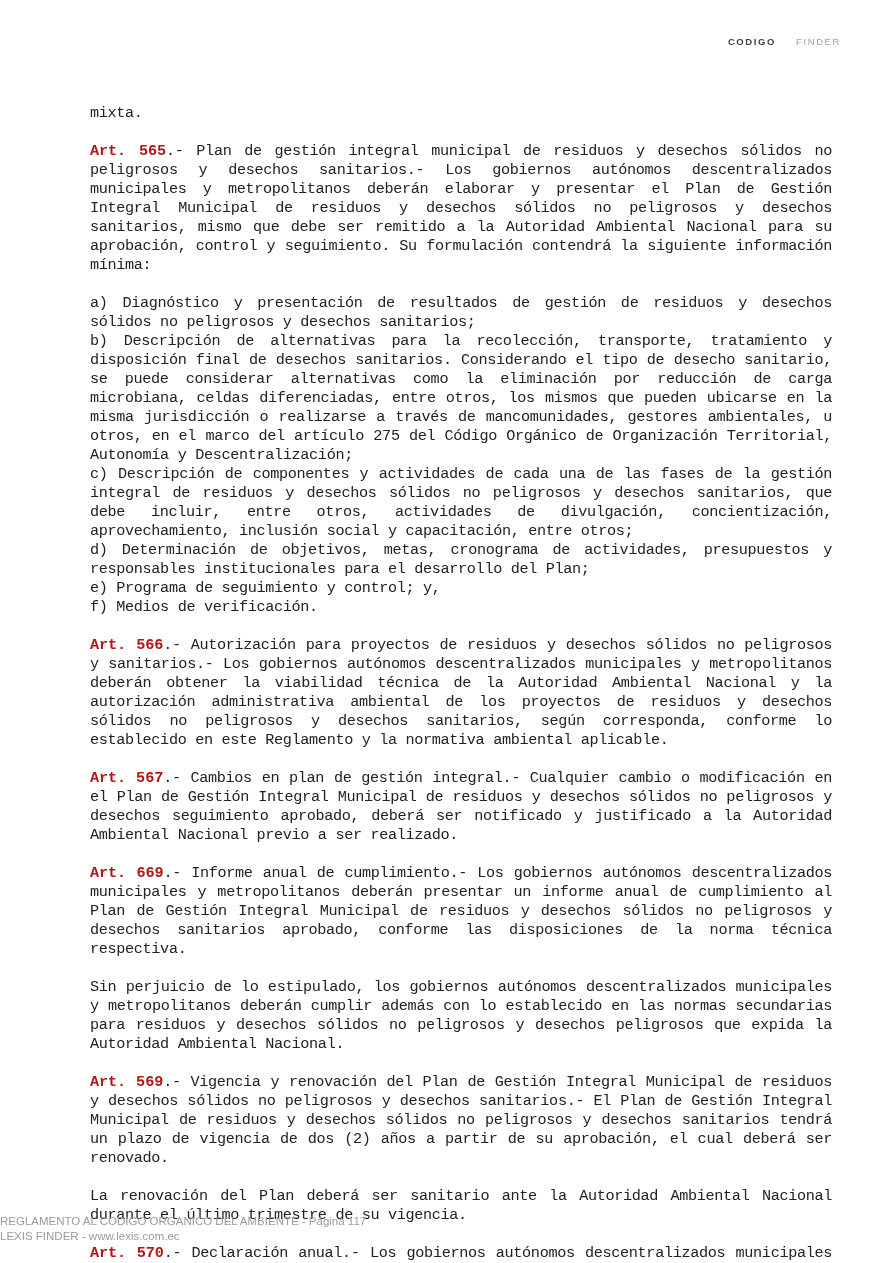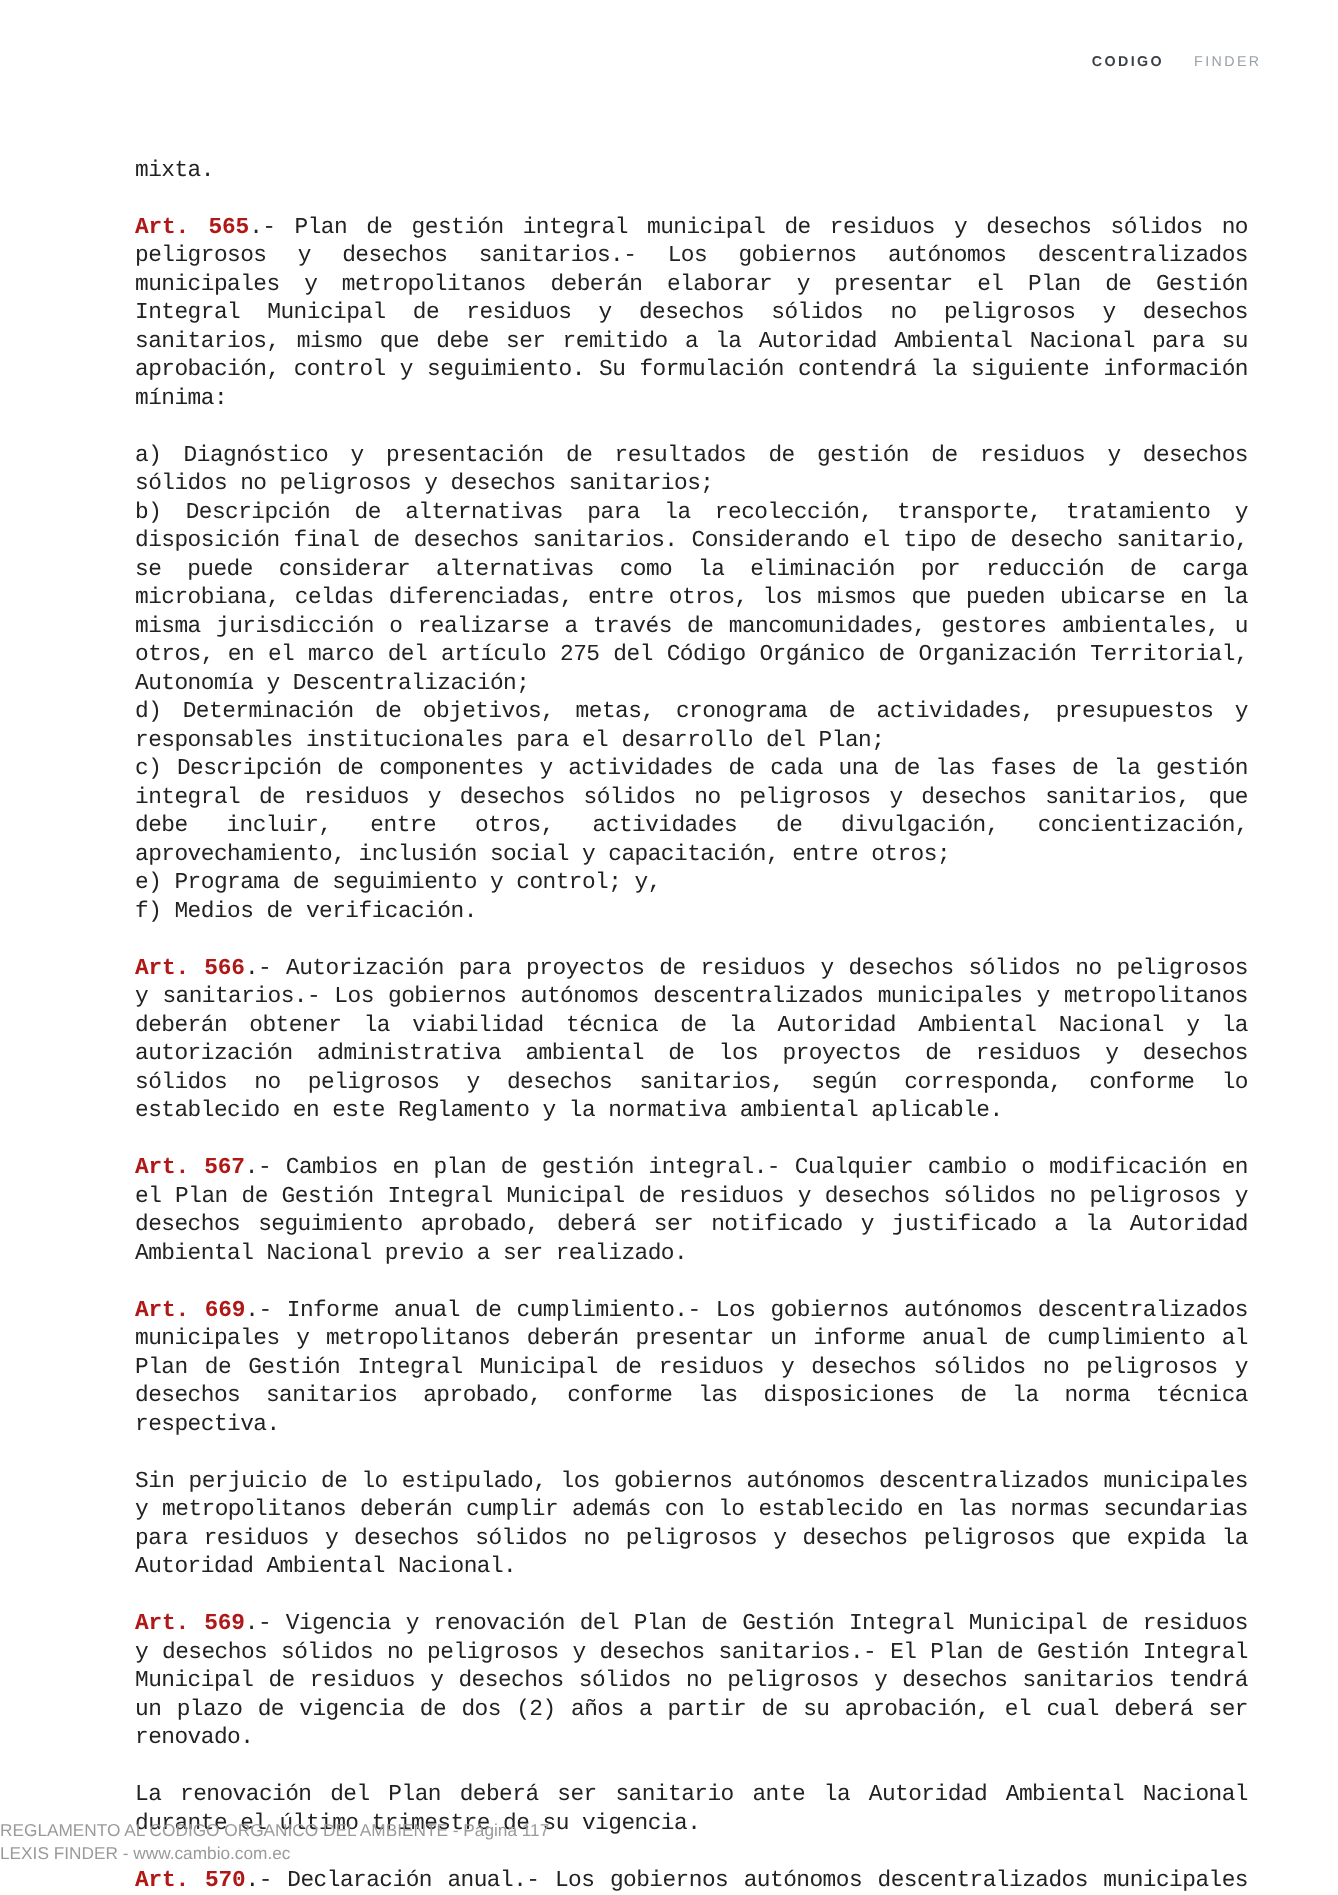--- a/index.html
+++ b/index.html
@@ -31,22 +31,22 @@
 </div>
 
 <div class="content">
   <p class="p">mixta.</p>
   <div class="gap"></div>
 
   <p class="p"><span class="art">Art. 565</span><span>.- Plan de gestión integral municipal de residuos y desechos sólidos no peligrosos y desechos sanitarios.- Los gobiernos autónomos descentralizados municipales y metropolitanos deberán elaborar y presentar el Plan de Gestión Integral Municipal de residuos y desechos sólidos no peligrosos y desechos sanitarios, mismo que debe ser remitido a la Autoridad Ambiental Nacional para su aprobación, control y seguimiento. Su formulación contendrá la siguiente información mínima:</span></p>
   <div class="gap"></div>
   <p class="p">a) Diagnóstico y presentación de resultados de gestión de residuos y desechos sólidos no peligrosos y desechos sanitarios;</p>
   <p class="p">b) Descripción de alternativas para la recolección, transporte, tratamiento y disposición final de desechos sanitarios. Considerando el tipo de desecho sanitario, se puede considerar alternativas como la eliminación por reducción de carga microbiana, celdas diferenciadas, entre otros, los mismos que pueden ubicarse en la misma jurisdicción o realizarse a través de mancomunidades, gestores ambientales, u otros, en el marco del artículo 275 del Código Orgánico de Organización Territorial, Autonomía y Descentralización;</p>
+  <p class="p">c) Descripción de componentes y actividades de cada una de las fases de la gestión integral de residuos y desechos sólidos no peligrosos y desechos sanitarios, que debe incluir, entre otros, actividades de divulgación, concientización, aprovechamiento, inclusión social y capacitación, entre otros;</p>
   <p class="p">d) Determinación de objetivos, metas, cronograma de actividades, presupuestos y responsables institucionales para el desarrollo del Plan;</p>
-  <p class="p">c) Descripción de componentes y actividades de cada una de las fases de la gestión integral de residuos y desechos sólidos no peligrosos y desechos sanitarios, que debe incluir, entre otros, actividades de divulgación, concientización, aprovechamiento, inclusión social y capacitación, entre otros;</p>
   <p class="p">e) Programa de seguimiento y control; y,</p>
   <p class="p">f) Medios de verificación.</p>
   <div class="gap"></div>
 
   <p class="p"><span class="art">Art. 566</span><span>.- Autorización para proyectos de residuos y desechos sólidos no peligrosos y sanitarios.- Los gobiernos autónomos descentralizados municipales y metropolitanos deberán obtener la viabilidad técnica de la Autoridad Ambiental Nacional y la autorización administrativa ambiental de los proyectos de residuos y desechos sólidos no peligrosos y desechos sanitarios, según corresponda, conforme lo establecido en este Reglamento y la normativa ambiental aplicable.</span></p>
   <div class="gap"></div>
 
   <p class="p"><span class="art">Art. 567</span><span>.- Cambios en plan de gestión integral.- Cualquier cambio o modificación en el Plan de Gestión Integral Municipal de residuos y desechos sólidos no peligrosos y desechos seguimiento aprobado, deberá ser notificado y justificado a la Autoridad Ambiental Nacional previo a ser realizado.</span></p>
   <div class="gap"></div>
 
@@ -58,14 +58,14 @@
   <p class="p"><span class="art">Art. 569</span><span>.- Vigencia y renovación del Plan de Gestión Integral Municipal de residuos y desechos sólidos no peligrosos y desechos sanitarios.- El Plan de Gestión Integral Municipal de residuos y desechos sólidos no peligrosos y desechos sanitarios tendrá un plazo de vigencia de dos (2) años a partir de su aprobación, el cual deberá ser renovado.</span></p>
   <div class="gap"></div>
   <p class="p">La renovación del Plan deberá ser sanitario ante la Autoridad Ambiental Nacional durante el último trimestre de su vigencia.</p>
   <div class="gap"></div>
 
   <p class="p"><span class="art">Art. 570</span><span>.- Declaración anual.- Los gobiernos autónomos descentralizados municipales y metropolitanos deberán remitir una declaración anual sobre la generación y gestión de residuos y</span></p>
 </div>
 
 <div class="footer">
   <div>REGLAMENTO AL CODIGO ORGANICO DEL AMBIENTE - Página 117</div>
-  <div>LEXIS FINDER - www.cambio.com.ec</div>
+  <div>LEXIS FINDER - www.lexis.com.ec</div>
 </div>
 
 </body></html>

